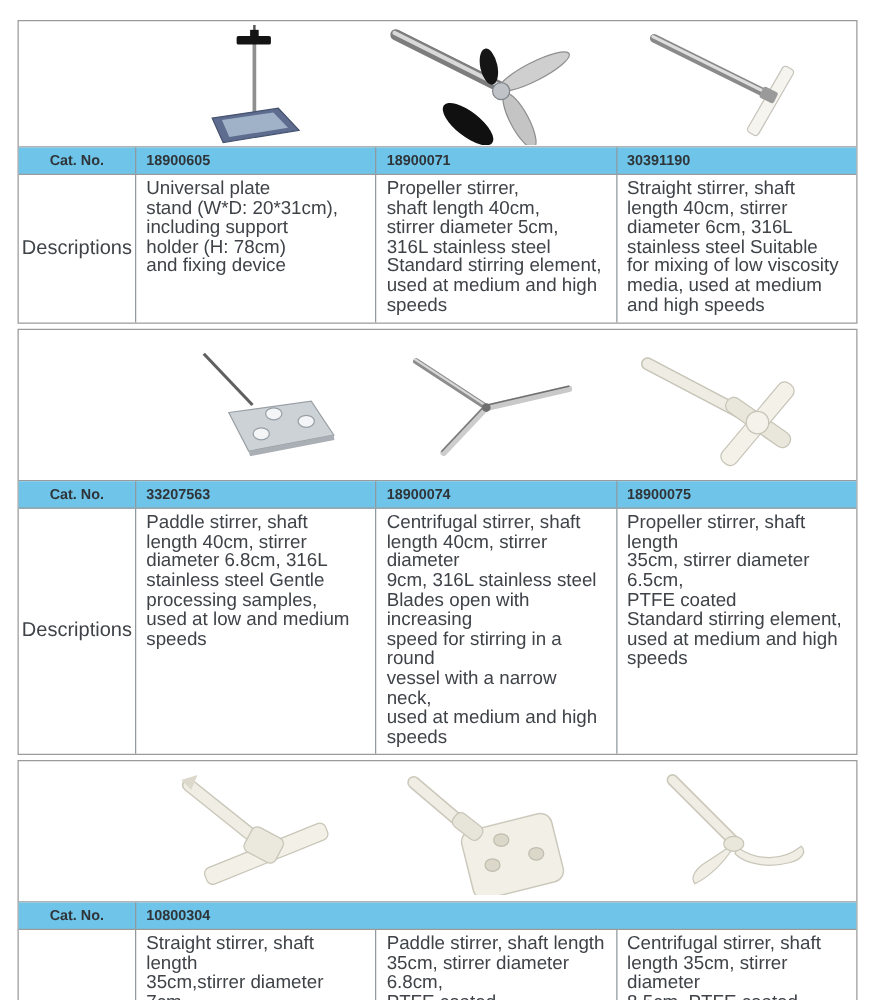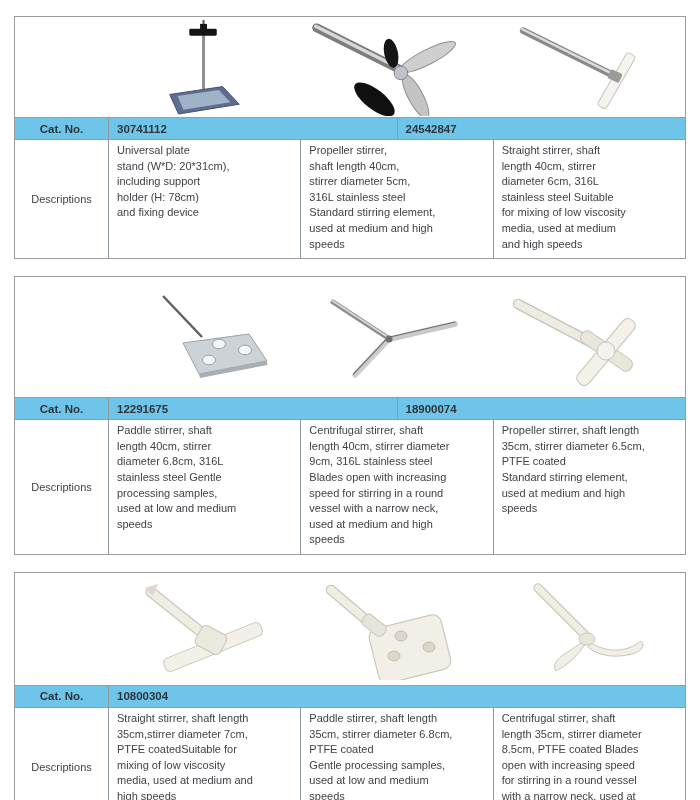--- a/index.html
+++ b/index.html
@@ -1,35 +1,35 @@
 <!DOCTYPE html>
 <html><head>
 <meta charset="utf-8">
 <style>
   * { box-sizing: border-box; margin: 0; padding: 0; }
   html, body { width: 700px; background: #ffffff; }
   body { height: 800px; position: relative; font-family: "Liberation Sans", sans-serif; color: #3f4348; }
   .catalog { position: absolute; left: 14px; top: 16px; width: 672px; }
-  .section { border: 1px solid #9b9b9b; background: #fff; margin-bottom: 17px; }
+  .section { border: 1px solid #9b9b9b; background: #fff; margin-bottom: 4px; }
   .row { display: flex; }
   .img-row { border-bottom: 1px solid #9b9b9b; align-items: center; }
   .img-row .spacer { width: 93px; flex: none; }
   .img-cell { flex: 1; display: flex; align-items: center; justify-content: center; }
   .img-row.h1 { height: 101px; }
   .img-row.h2 { height: 121px; }
   .img-row.h3 { height: 113px; }
   .cat-row { background: #6ec5e9; height: 22px; align-items: stretch; border-bottom: 1px solid #9b9b9b; }
   .cell { padding: 2px 8px; }
   .cell + .cell { border-left: 1px solid #8f999f; }
   .label-cell { width: 93px; flex: none; text-align: center; }
   .pcell { flex: 1; min-width: 0; }
   .cat-row .cell { display: flex; align-items: center; font-weight: bold; font-size: 11.5px; color: #2f3438; }
   .cat-row .label-cell { justify-content: center; }
-  .desc-row .label-cell { display: flex; align-items: center; justify-content: center; font-size: 11px; }
-  .desc { font-size: 11px; line-height: 15.6px; white-space: pre-line; padding: 3px 8px 6px; }
+  .desc-row .label-cell { display: flex; align-items: center; justify-content: center; font-size: 16px; }
+  .desc { font-size: 15px; line-height: 15.6px; white-space: pre-line; padding: 3px 8px 6px; }
   .desc-row.d1 { min-height: 111px; }
   .desc-row.d2 { min-height: 131px; }
   .desc-row.d3 { min-height: 113px; }
   svg { display: block; }
 </style>
 </head>
 <body>
 
 <div class="catalog">
 
@@ -61,22 +61,23 @@
         <svg width="190" height="98" viewBox="0 0 190 100">
           <rect x="118" y="33" width="10" height="62" rx="3" transform="rotate(30 123 64)" fill="#f5f4ef" stroke="#c6c4bb" stroke-width="1"></rect>
           <line x1="28" y1="13" x2="121" y2="59" stroke="#8a8a8a" stroke-width="7" stroke-linecap="round"></line>
           <line x1="27" y1="11.5" x2="120" y2="57.5" stroke="#dedede" stroke-width="2.5" stroke-linecap="round"></line>
           <rect x="115" y="54" width="13" height="10" rx="2" transform="rotate(26 121 59)" fill="#9a9a9a"></rect>
         </svg>
       </div>
     </div>
     <div class="row cat-row">
       <div class="cell label-cell">Cat. No.</div>
-      <div class="cell pcell">30741112</div>
-      <div class="cell pcell">24542847</div>
+      <div class="cell pcell">18900605</div>
+      <div class="cell pcell">18900071</div>
+      <div class="cell pcell">30391190</div>
     </div>
     <div class="row desc-row d1">
       <div class="cell label-cell">Descriptions</div>
       <div class="cell pcell desc">Universal plate
 stand (W*D: 20*31cm),
 including support
 holder (H: 78cm)
 and fixing device</div>
       <div class="cell pcell desc">Propeller stirrer,
 shaft length 40cm,
@@ -124,22 +125,23 @@
           <line x1="24" y1="17" x2="102" y2="58" stroke="#c7c4b8" stroke-width="10.5" stroke-linecap="round"></line>
           <line x1="24" y1="17" x2="102" y2="58" stroke="#efede3" stroke-width="8" stroke-linecap="round"></line>
           <rect x="106" y="34" width="13" height="60" rx="6" transform="rotate(-55 112.5 64)" fill="#e9e7db" stroke="#c7c4b8"></rect>
           <rect x="105" y="24" width="14" height="82" rx="6" transform="rotate(40 112 65)" fill="#f3f1e8" stroke="#c7c4b8"></rect>
           <circle cx="112" cy="64" r="9" fill="#f4f2ea" stroke="#c7c4b8"></circle>
         </svg>
       </div>
     </div>
     <div class="row cat-row">
       <div class="cell label-cell">Cat. No.</div>
-      <div class="cell pcell">12291675</div>
+      <div class="cell pcell">33207563</div>
       <div class="cell pcell">18900074</div>
+      <div class="cell pcell">18900075</div>
     </div>
     <div class="row desc-row d2">
       <div class="cell label-cell">Descriptions</div>
       <div class="cell pcell desc">Paddle stirrer, shaft
 length 40cm, stirrer
 diameter 6.8cm, 316L
 stainless steel Gentle
 processing samples,
 used at low and medium
 speeds</div>

